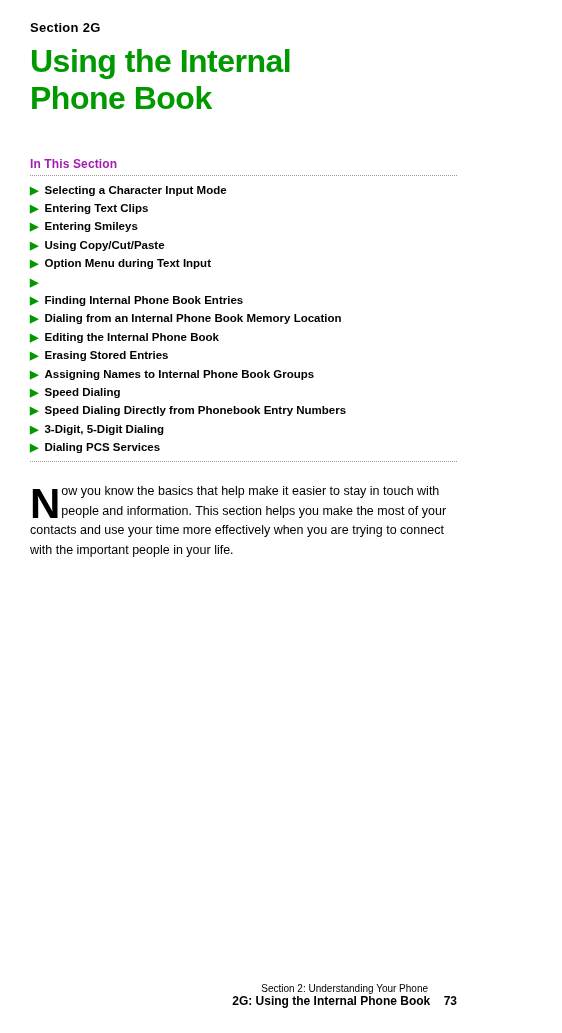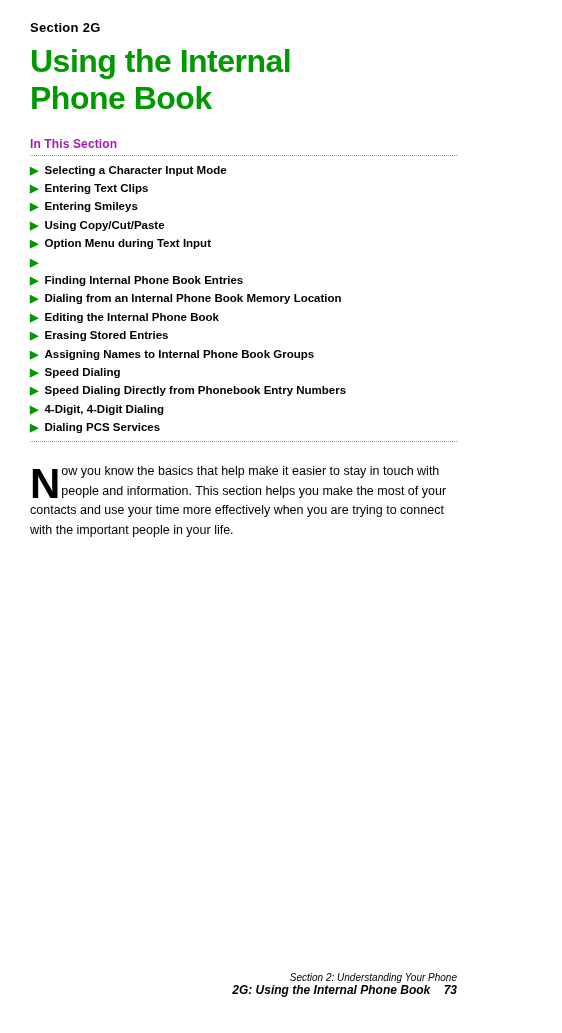--- a/index.html
+++ b/index.html
@@ -30,21 +30,21 @@
       color: #000;
       margin-bottom: 8px;
       letter-spacing: 0.02em;
     }
 
     .page-title {
       font-size: 32px;
       font-weight: bold;
       color: #009900;
       line-height: 1.15;
-      margin-bottom: 20px;
+      margin-bottom: 40px;
       letter-spacing: -0.5px;
     }
 
     .in-this-section-label {
       font-size: 12px;
       font-weight: bold;
       color: #a21caf;
       margin-bottom: 4px;
       letter-spacing: 0.01em;
     }
@@ -91,24 +91,23 @@
       font-weight: bold;
       float: left;
       line-height: 0.75;
       margin-right: 1px;
       margin-top: 6px;
       color: #000;
     }
 
     .footer-area {
       position: absolute;
-      bottom: 36px;
+      bottom: 25px;
       right: 30px;
-      text-align: right;
-      font-style: italic;
+      text-align: center;
     }
 
     .footer-line1 {
       font-size: 10px;
       color: #000;
     }
 
     .footer-line2 {
       font-size: 12px;
       font-weight: bold;
@@ -181,21 +180,21 @@
       <li>
         <span class="toc-arrow">▶</span>
         <span>Speed Dialing</span>
       </li>
       <li>
         <span class="toc-arrow">▶</span>
         <span>Speed Dialing Directly from Phonebook Entry Numbers</span>
       </li>
       <li>
         <span class="toc-arrow">▶</span>
-        <span>4-Digit, 4-Digit Dialing</span>
+        <span>3-Digit, 5-Digit Dialing</span>
       </li>
       <li>
         <span class="toc-arrow">▶</span>
         <span>Dialing PCS Services</span>
       </li>
     </ul>
 
   <hr class="dotted-rule">
 
   <div class="body-text">

